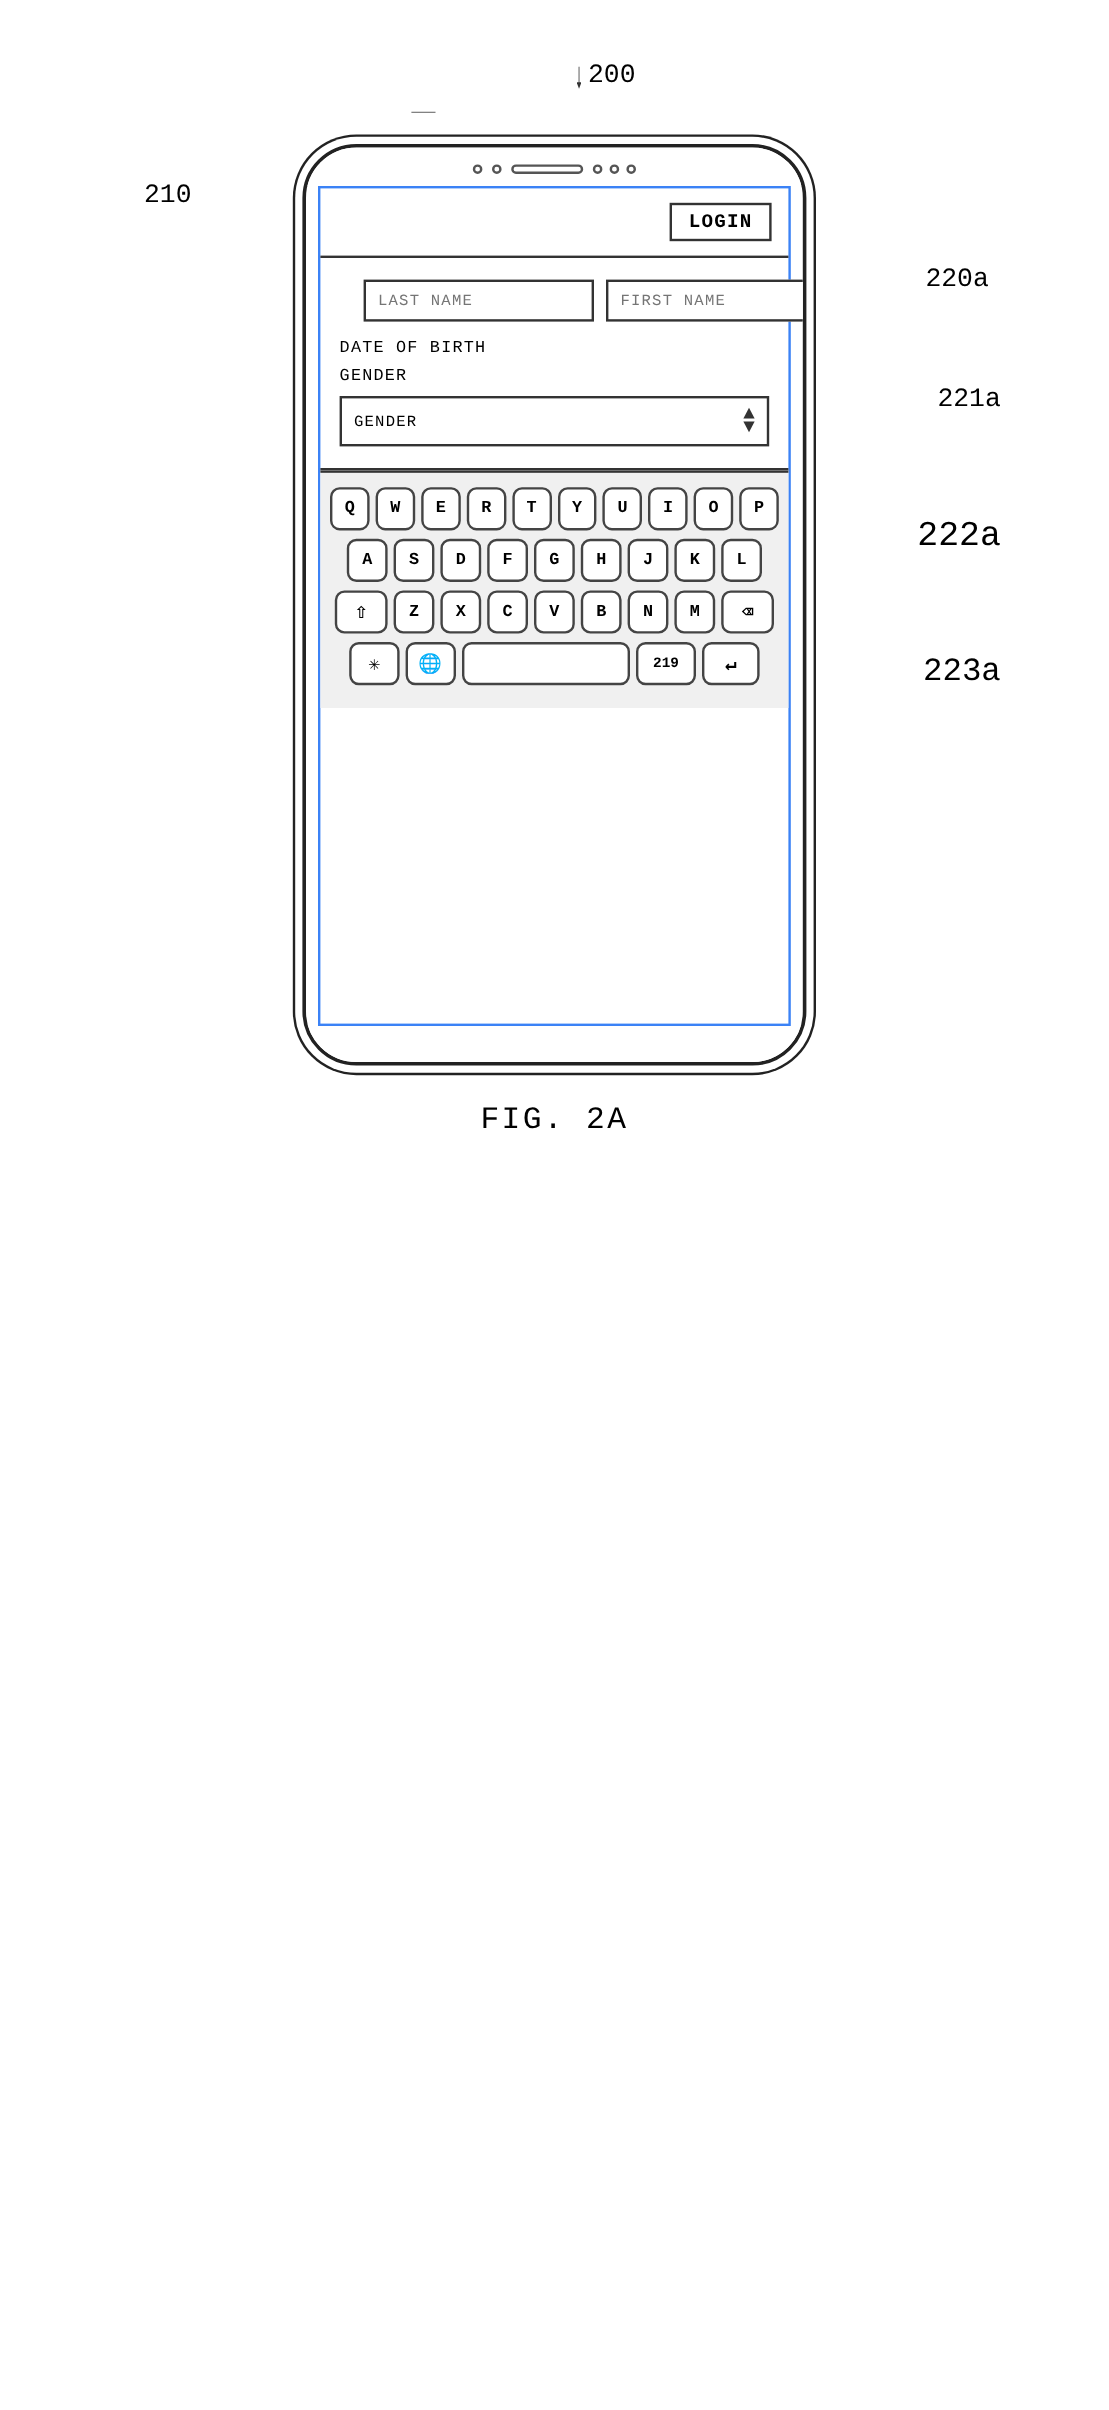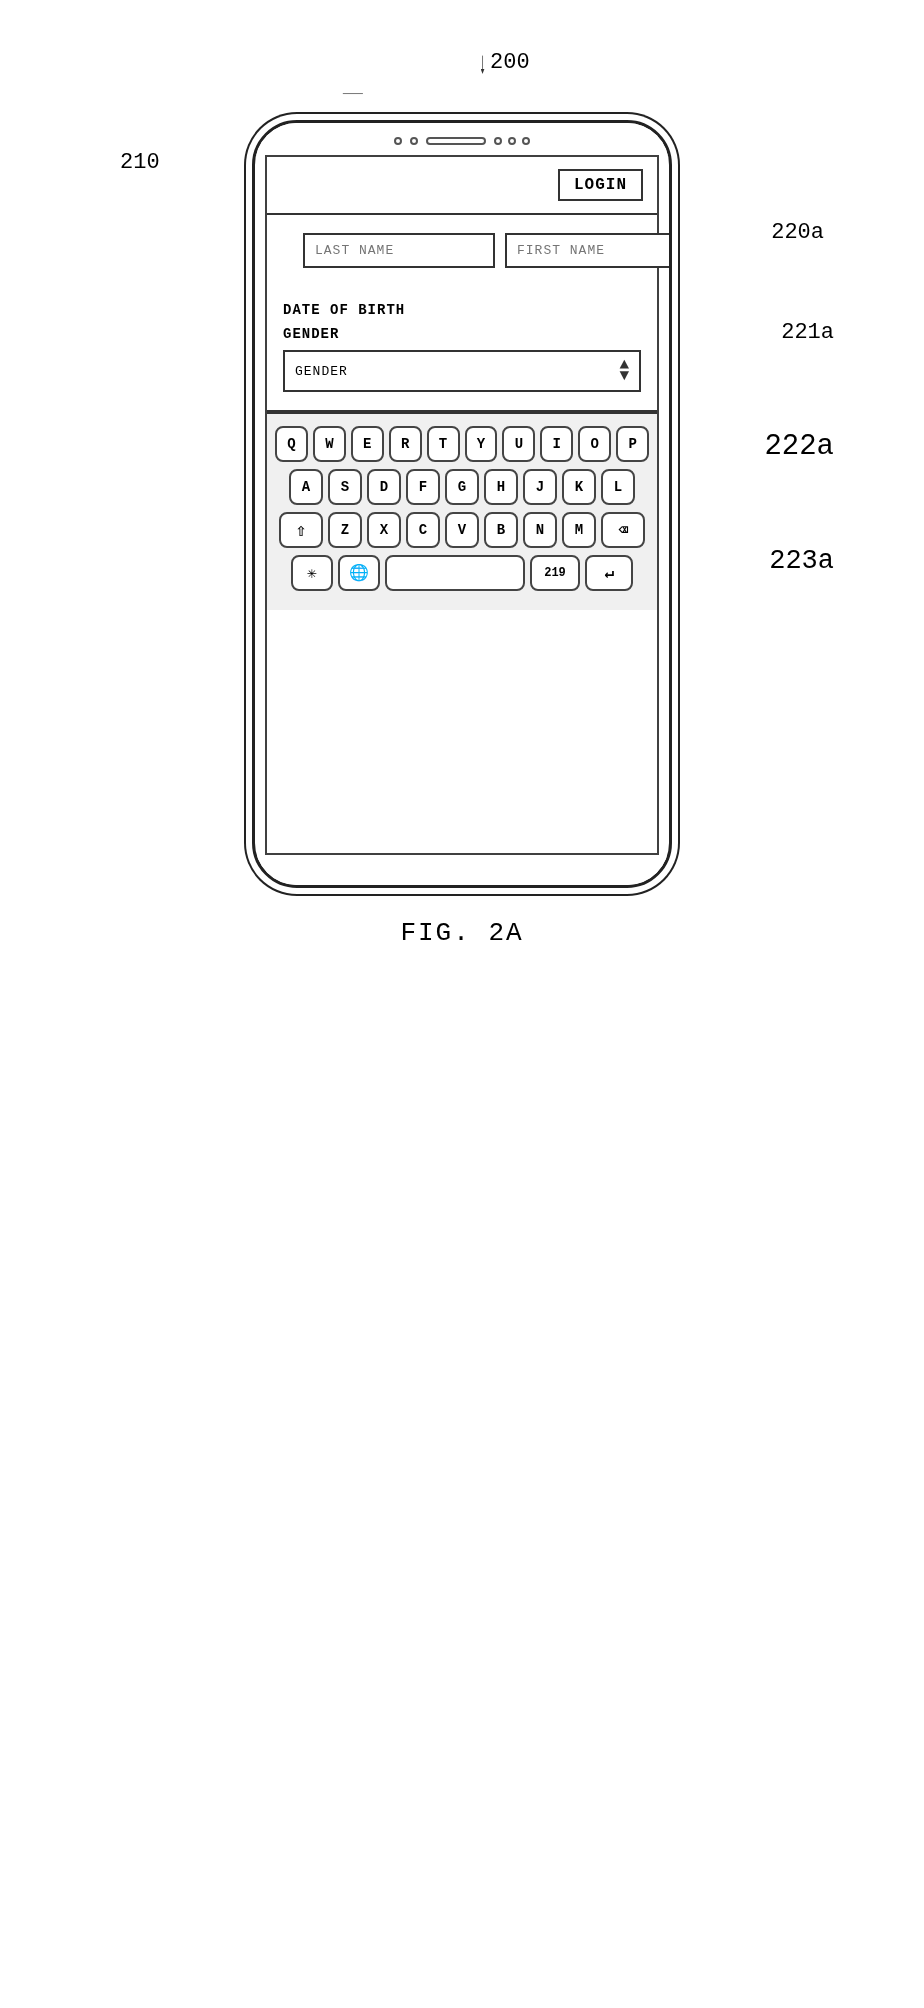--- a/index.html
+++ b/index.html
@@ -105,21 +105,21 @@
       border: 2px solid #555;
       background: #fff;
     }
     .phone-dots-row {
       display: flex; gap: 6px; align-items: center;
     }
 
     
     .phone-screen {
       margin: 0 10px;
-      border: 2px solid #404040;
+      border: 2px solid #3b82f6;
       background: #fff;
       min-height: 700px;
     }
 
     
     .screen-header {
       display: flex;
       justify-content: flex-end;
       align-items: center;
       padding: 12px 14px;
@@ -148,39 +148,39 @@
       font-weight: bold;
       letter-spacing: 2px;
       margin-bottom: 18px;
       text-align: center;
     }
 
     
     .name-row {
       display: flex;
       gap: 10px;
-      margin-bottom: 34px;
+      margin-bottom: 14px;
       padding-left: 20px;
     }
     .name-input {
       flex: 1;
       border: 2px solid #333;
       padding: 8px 10px;
       font-size: 13px;
       font-family: 'Courier New', Courier, monospace;
       letter-spacing: 1px;
       background: #fff;
     }
 
     
     .section-label {
       font-size: 14px;
       letter-spacing: 1px;
       margin-bottom: 8px;
-      font-weight: bold;
+      font-weight: normal;
     }
     .dob-row {
       display: flex;
       gap: 8px;
       margin-bottom: 18px;
     }
     .dob-input {
       flex: 1;
       border: 2px solid #333;
       padding: 8px 6px;

